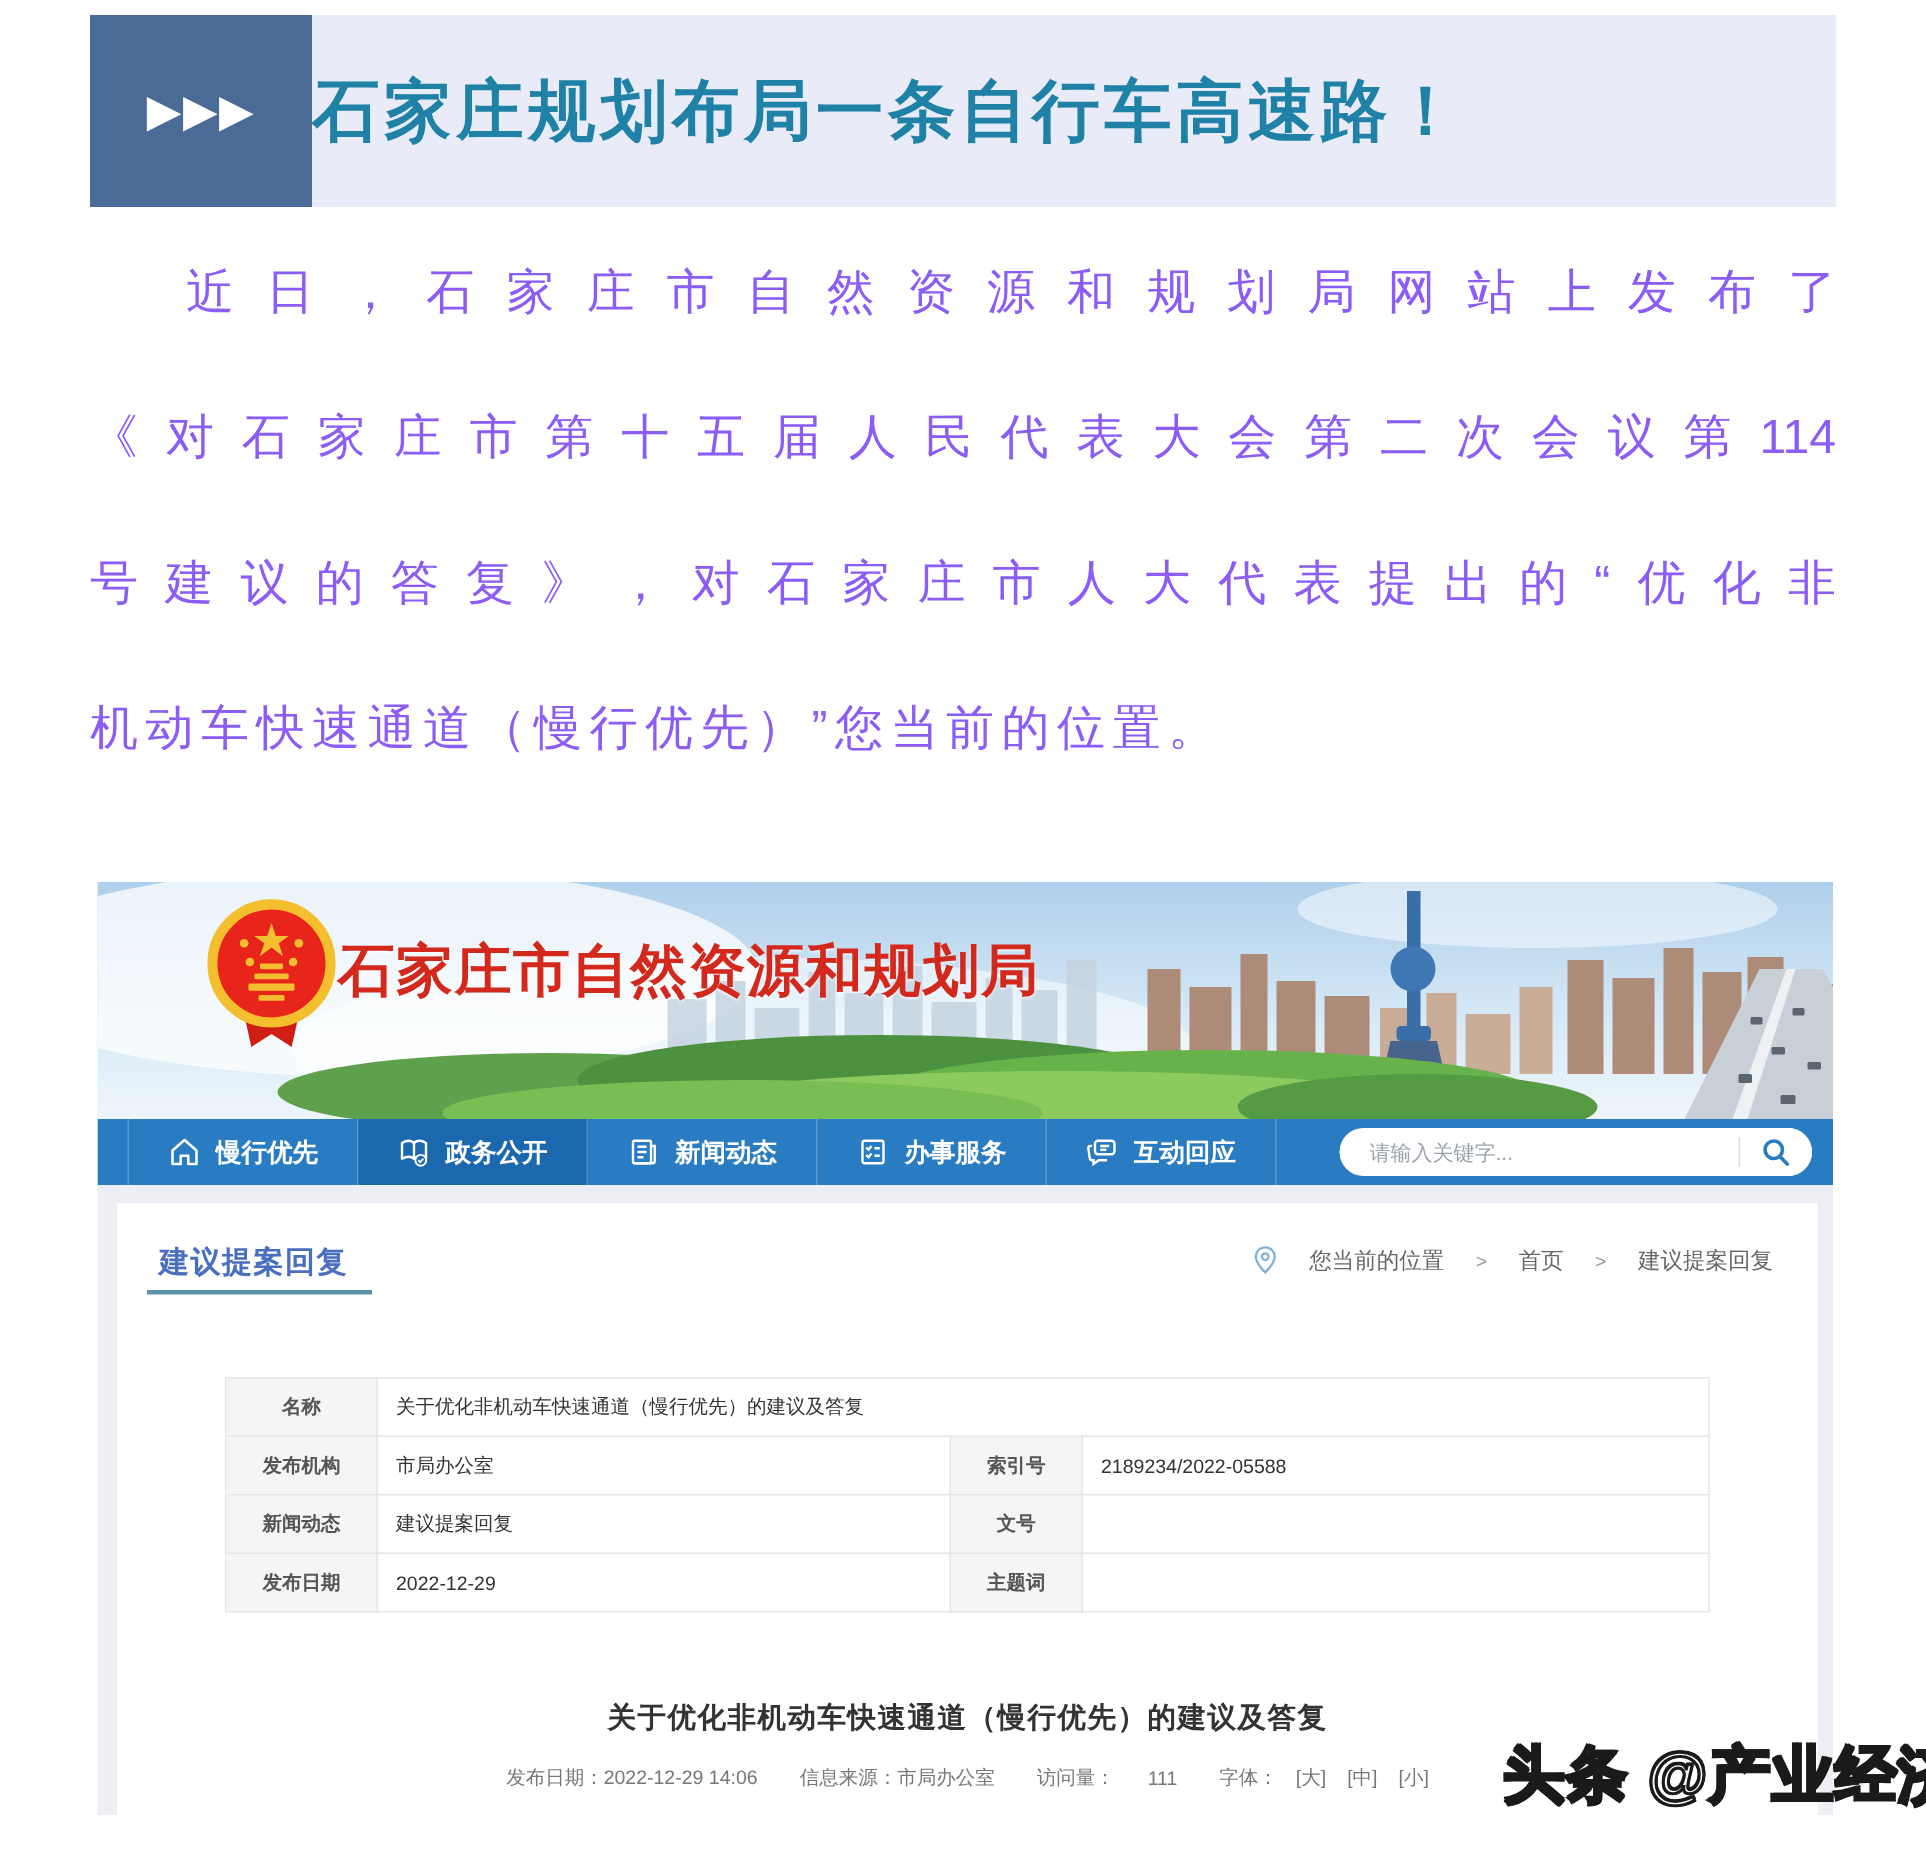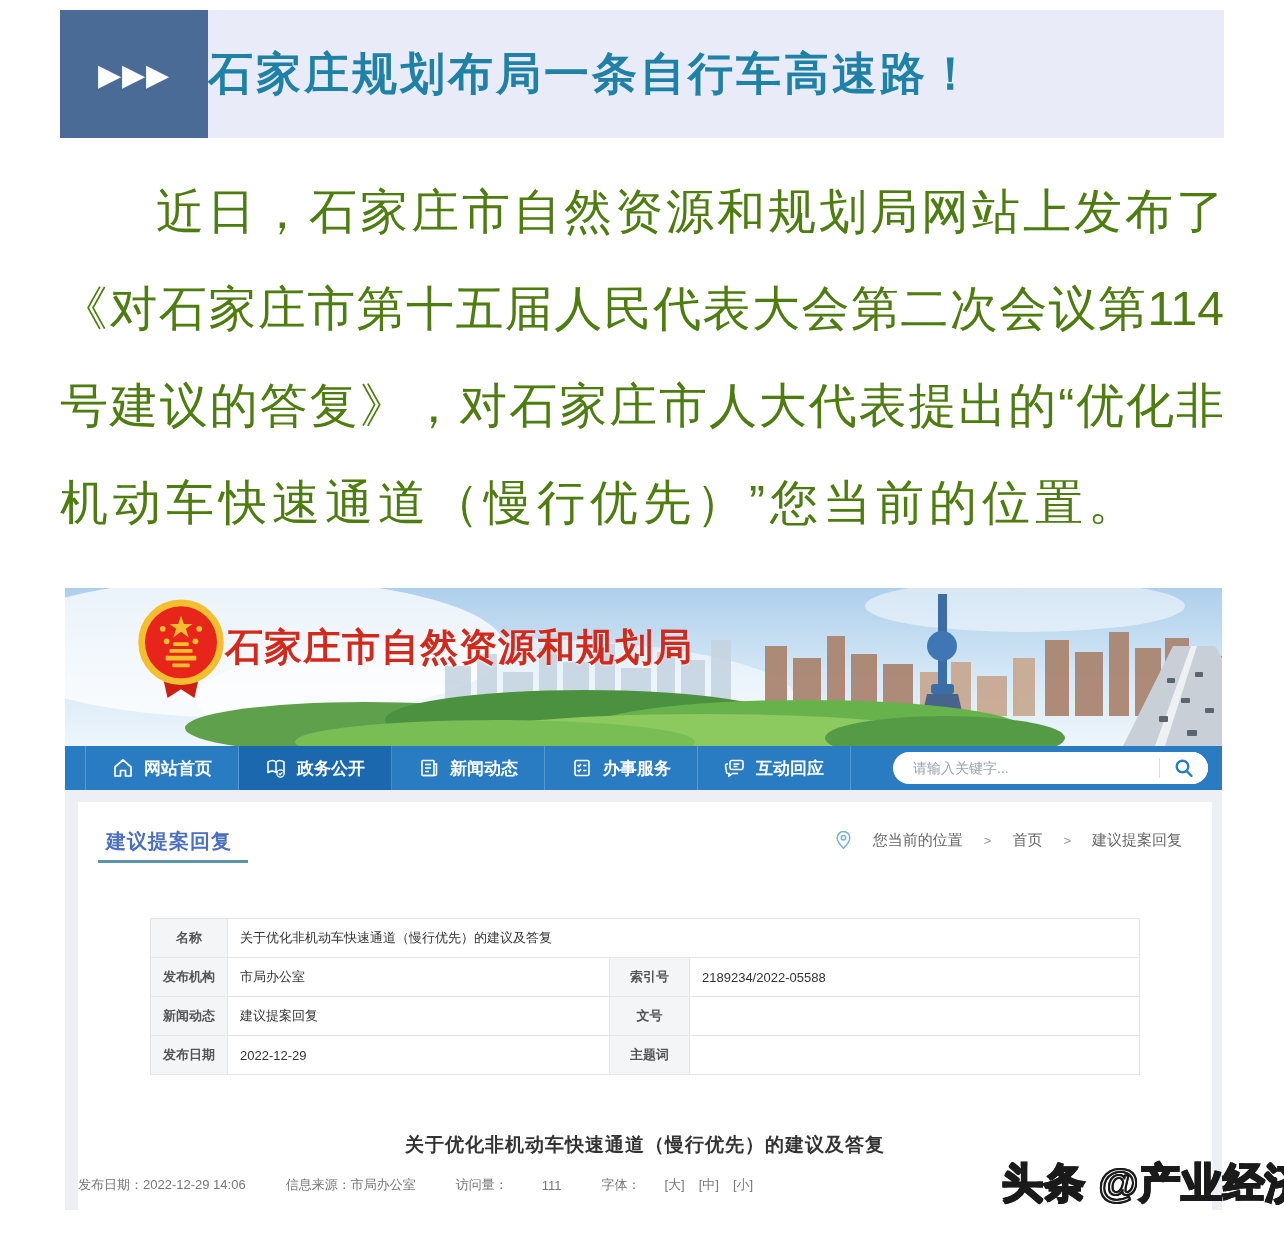--- a/index.html
+++ b/index.html
@@ -18,22 +18,22 @@
   }
   .title-banner {
     flex:1; background:#e9ecf8; display:flex; align-items:center; 
   }
   .title-banner h1 {
     font-size:45px; font-weight:bold; color:#1f81a6; letter-spacing:3px;
   }
 
   
   .body-text {
-    position:absolute; left:60px; top:163px; width:1164px;
-    font-size:48px; color:#4d7c0f; line-height:97px;
+    position:absolute; left:60px; top:146px; width:1164px;
+    font-size:32px; color:#8b5cf6; line-height:97px;
   }
   .body-text .line { text-align:justify; }
   .body-text .line.fill { text-align-last:justify; }
   .body-text .line.indent { text-indent:2em; }
   .body-text .line.last { letter-spacing:5px; }
 
   
   .shot {
     position:absolute; left:65px; top:588px; width:1157px; height:622px;
     overflow:hidden; background:#edeff5;
@@ -94,31 +94,31 @@
   .pin-icon { width:17px; height:20px; }
 
   
   table.info {
     position:absolute; left:72px; top:116px; width:990px;
     border-collapse:collapse; font-size:13px; color:#333;
   }
   table.info td { border:1px solid #e6e6e6; height:39px; padding:0 12px; }
   table.info td.lbl {
     background:#f4f5f6; color:#555; font-weight:bold; text-align:center;
-    padding:0 12px; white-space:nowrap;
+    padding:0 24px; white-space:nowrap;
   }
   td.w-lbl1 { width:68px; } td.w-val1 { width:382px; } td.w-lbl2 { width:80px; }
 
   .detail-title {
     position:absolute; left:0; right:0; top:330px; text-align:center;
     font-size:19px; font-weight:bold; color:#333; letter-spacing:1px;
   }
   .detail-meta {
     position:absolute; left:0; right:0; top:374px;
-    display:flex; align-items:center; gap:40px;
+    display:flex; justify-content:center; align-items:center; gap:28px;
     font-size:13px; color:#777;
   }
   .detail-meta .views-val { margin-left:-6px; }
   .font-sizes { display:flex; gap:14px; }
   .font-sizes span { cursor:pointer; }
 
   
   .watermark {
     position:absolute; left:1002px; top:1156px; z-index:5;
     font-size:41px; font-weight:bold; color:#ffffff; letter-spacing:1px;
@@ -236,21 +236,21 @@
       <rect x="41" y="70" width="18" height="4" rx="1" fill="#f3bf2e"></rect>
     </svg>
     <div class="org-name">石家庄市自然资源和规划局</div>
   </div>
 
   <nav class="shot-nav">
     <div class="nav-item">
       <svg viewBox="0 0 22 22" fill="none" stroke="#ffffff" stroke-width="1.7">
         <path d="M11 3 L3 10 L3 19 L8.5 19 L8.5 13.5 L13.5 13.5 L13.5 19 L19 19 L19 10 Z" stroke-linejoin="round"></path>
       </svg>
-      <span>网站首页</span>
+      <span>慢行优先</span>
     </div>
     <div class="nav-item active">
       <svg viewBox="0 0 22 22" fill="none" stroke="#ffffff" stroke-width="1.6">
         <path d="M3 5 C6 3.2 9 3.2 11 5 C13 3.2 16 3.2 19 5 L19 15.5 C16 13.8 13 13.8 11 15.5 C9 13.8 6 13.8 3 15.5 Z" stroke-linejoin="round"></path>
         <line x1="11" y1="5" x2="11" y2="15"></line>
         <circle cx="15.5" cy="16.5" r="3.6" fill="#1c68ae" stroke="#ffffff" stroke-width="1.3"></circle>
         <path d="M13.8 16.5 L15.1 17.8 L17.3 15.4" stroke-width="1.3"></path>
       </svg>
       <span>政务公开</span>
     </div>

